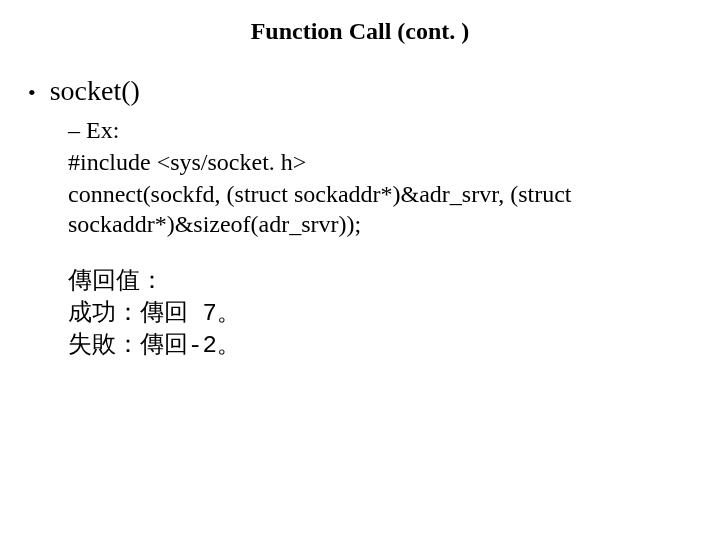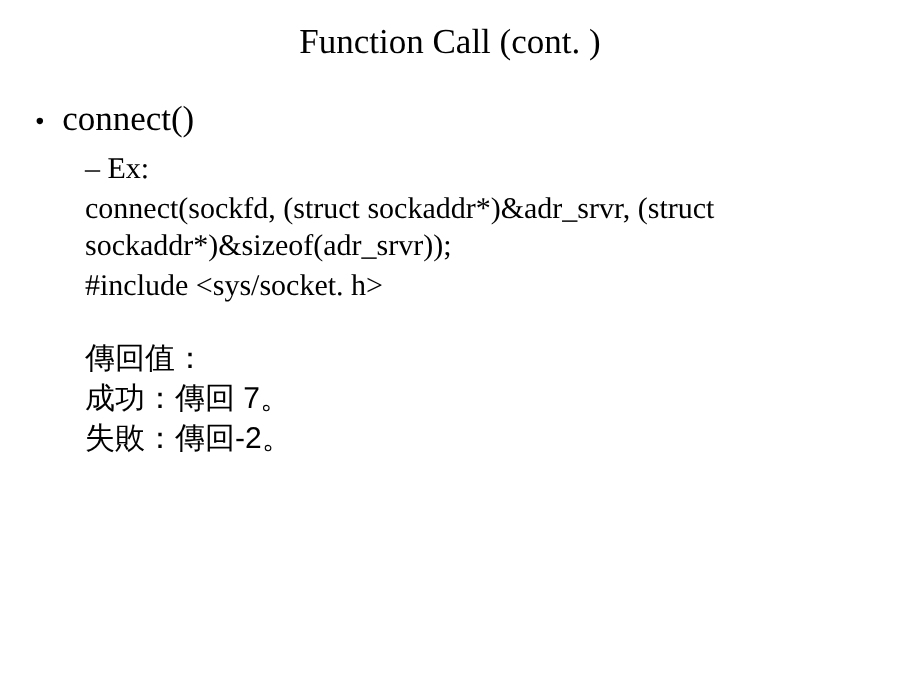--- a/index.html
+++ b/index.html
@@ -7,22 +7,22 @@
     width: 720px;
     height: 540px;
     background: #ffffff;
     font-family: "Times New Roman", Times, serif;
     color: #000000;
     position: relative;
     overflow: hidden;
   }
   .title {
     text-align: center;
-    font-size: 28px;
-    font-weight: normal;
+    font-size: 24px;
+    font-weight: bold;
     margin-top: 18px;
     margin-bottom: 30px;
   }
   .bullet-row {
     display: flex;
     align-items: baseline;
     font-size: 28px;
     margin-left: 28px;
     margin-bottom: 8px;
   }
@@ -45,39 +45,39 @@
   .dash-row .dash {
     margin-right: 6px;
   }
   .para {
     margin-bottom: 2px;
   }
   .gap {
     height: 26px;
   }
   .cjk {
-    font-family: Liberation Sans, sans-serif;
+    font-family: Liberation Mono, monospace;
   }
 </style>
 </head>
 <body>
 
 <div class="title">Function Call (cont. )</div>
 
 <div class="bullet-row">
   <span class="dot">•</span>
-  <span>connect()</span>
+  <span>socket()</span>
 </div>
 
 <div class="sub-block">
   <div class="dash-row">
     <span class="dash">–</span>
     <span>Ex:</span>
   </div>
+  <div class="para">#include &lt;sys/socket. h&gt;</div>
   <div class="para">connect(sockfd, (struct sockaddr*)&amp;adr_srvr, (struct sockaddr*)&amp;sizeof(adr_srvr));</div>
-  <div class="para">#include &lt;sys/socket. h&gt;</div>
 
   <div class="gap"></div>
 
   <div class="para cjk">傳回值：</div>
   <div class="para cjk">成功：傳回 7。</div>
   <div class="para cjk">失敗：傳回-2。</div>
 </div>
 
 </body></html>

